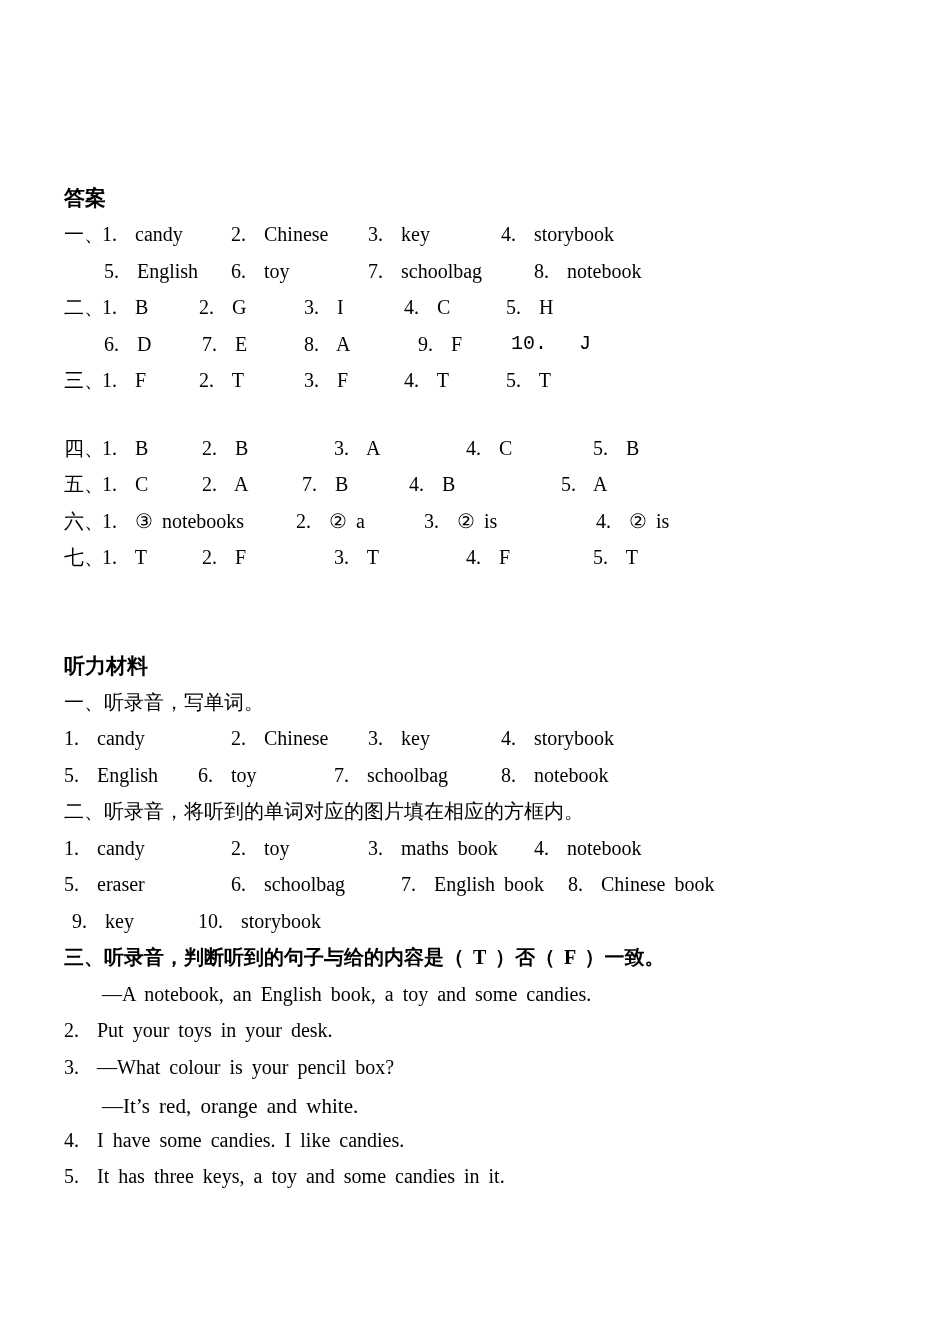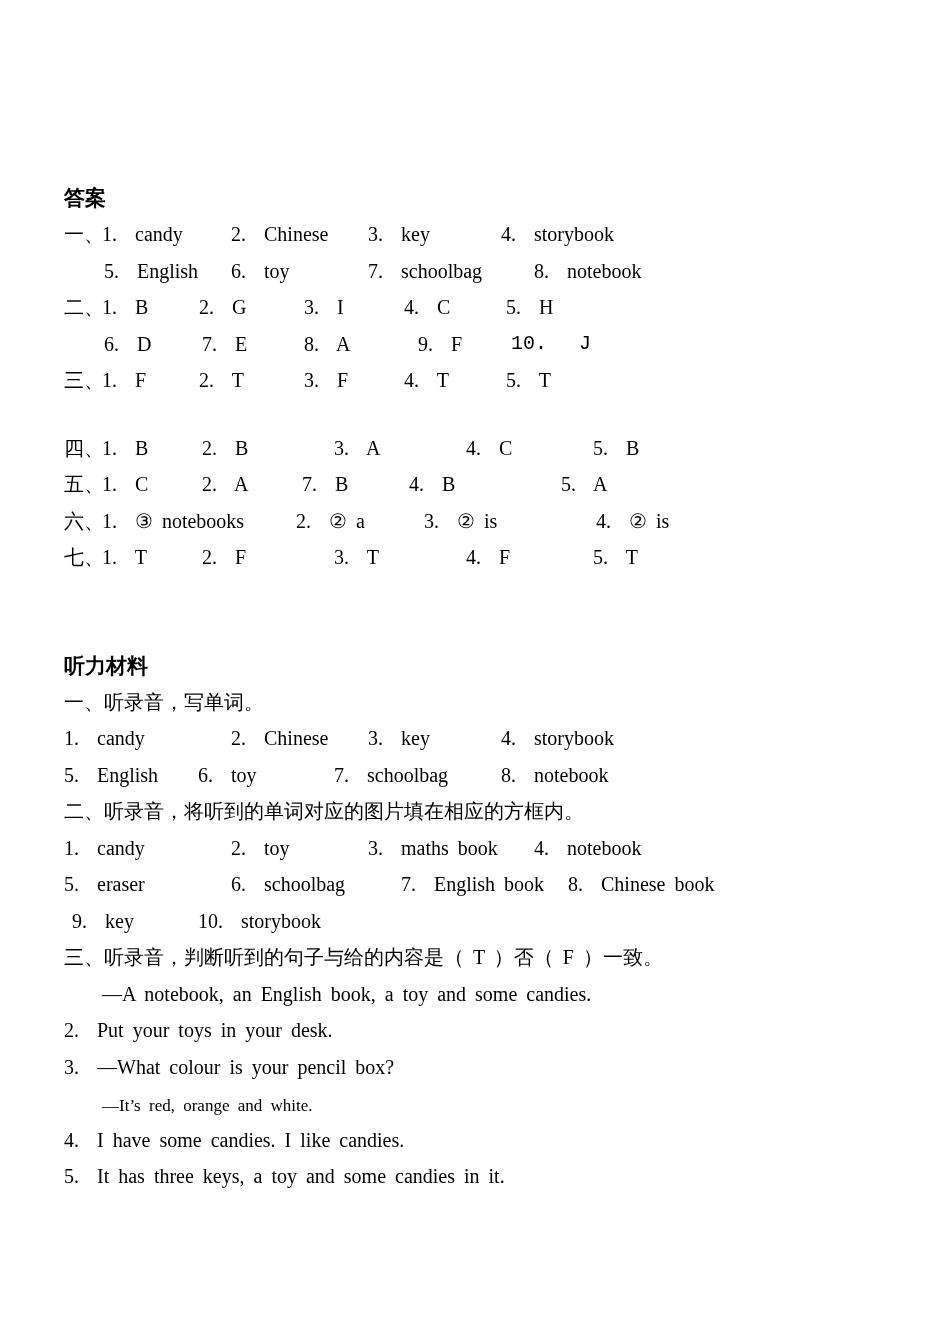--- a/index.html
+++ b/index.html
@@ -40,21 +40,21 @@
   }
   .cell {
     position: absolute;
     top: 5px;
     font-size: 20px;
     line-height: 26px;
     white-space: pre;
     word-spacing: 4px;
   }
   .line.small .cell {
-    font-size: 17px;
+    font-size: 21px;
     top: 8px;
   }
 </style>
 </head>
 <body>
 
 <div class="page">
 
   <section class="answers-sec">
     <h2 class="heading">答案</h2>
@@ -161,21 +161,21 @@
           <span class="cell" style="left: 0px;">5.  eraser</span>
           <span class="cell" style="left: 167px;">6.  schoolbag</span>
           <span class="cell" style="left: 337px;">7.  English book</span>
           <span class="cell" style="left: 504px;">8.  Chinese book</span>
         </div>
         <div class="line">
           <span class="cell" style="left: 0px; margin-left: 8px;">9.  key</span>
           <span class="cell" style="left: 134px;">10.  storybook</span>
         </div>
         <div class="line">
-          <span class="cell" style="left: 0px;">三、听录音，判断听到的句子与给的内容是（ T ）否（ F ）一致。</span>
+          <span class="cell" style="left: 0px; font-weight: bold;">三、听录音，判断听到的句子与给的内容是（ T ）否（ F ）一致。</span>
         </div>
         <div class="line">
           <span class="cell" style="left: 38px;">—A notebook, an English book, a toy and some candies.</span>
         </div>
         <div class="line">
           <span class="cell" style="left: 0px;">2.  Put your toys in your desk.</span>
         </div>
         <div class="line">
           <span class="cell" style="left: 0px;">3.  —What colour is your pencil box?</span>
         </div>

